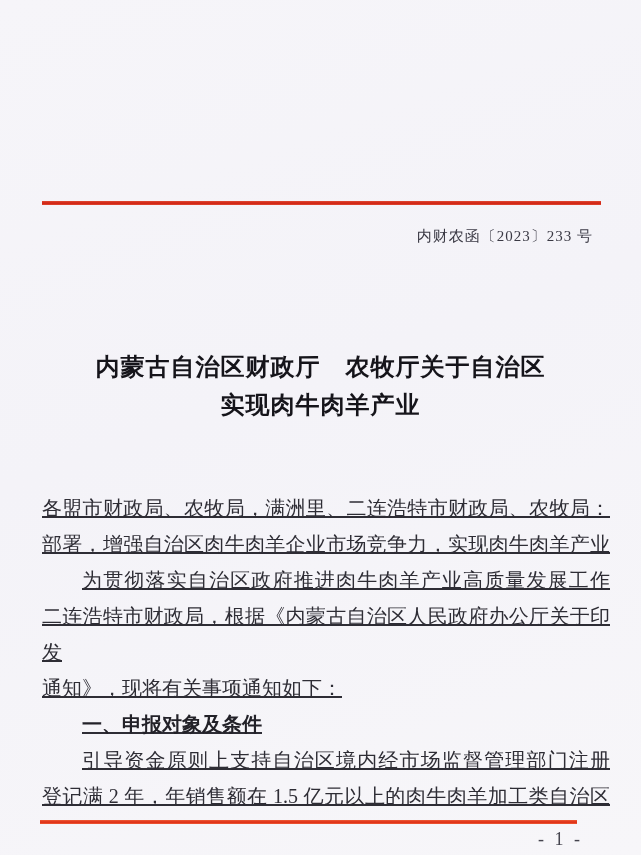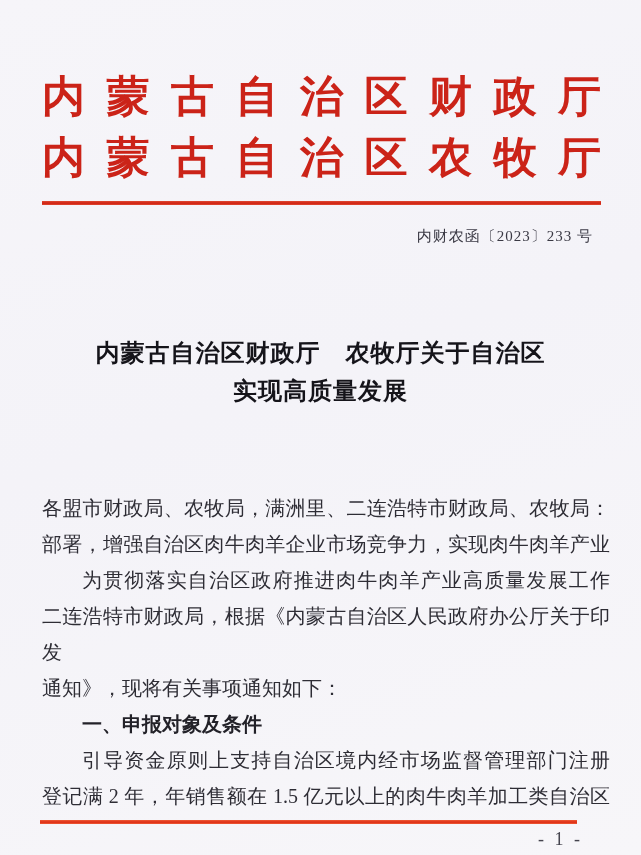--- a/index.html
+++ b/index.html
@@ -48,39 +48,40 @@
     left: 42px;
     width: 551px;
     text-align: right;
     font-size: 15px;
     color: #3a3944;
     letter-spacing: 1px;
   }
   
   .title {
     position: absolute;
-    top: 334px;
+    top: 348px;
     left: 30px;
     width: 581px;
     text-align: center;
     font-size: 24px;
     line-height: 38px;
     font-weight: bold;
     color: #15141a;
     letter-spacing: 1px;
   }
   
   .body-text {
     position: absolute;
     top: 490px;
     left: 42px;
     width: 568px;
     font-size: 20px;
     line-height: 36px;
     color: #2e2d35;
+    text-decoration: underline;
   }
   .bl { white-space: nowrap; }
   .just {
     text-align: justify;
     text-align-last: justify;
     white-space: normal;
   }
   .indent { text-indent: 40px; }
   .heading {
     font-family: "Liberation Sans", "DejaVu Sans", sans-serif;
@@ -103,32 +104,28 @@
     font-size: 18px;
     letter-spacing: 3px;
     color: #45444e;
   }
 </style>
 </head>
 <body>
 
 <div class="page">
 
-  <div class="org-header">
-    <div class="org-line">内蒙古自治区财政厅</div>
-    <div class="org-line">内蒙古自治区农牧厅</div>
-  </div>
 
   <div class="rule-top"></div>
 
   <div class="doc-no">内财农函〔2023〕233 号</div>
 
   <div class="title">
     <div>内蒙古自治区财政厅　农牧厅关于自治区</div>
-    <div>实现高质量发展</div>
+    <div>实现肉牛肉羊产业</div>
   </div>
 
   <div class="body-text">
     <div class="bl just">各盟市财政局、农牧局，满洲里、二连浩特市财政局、农牧局：</div>
     <div class="bl just">部署，增强自治区肉牛肉羊企业市场竞争力，实现肉牛肉羊产业</div>
     <div class="bl just indent">为贯彻落实自治区政府推进肉牛肉羊产业高质量发展工作</div>
     <div class="bl just">二连浩特市财政局，根据《内蒙古自治区人民政府办公厅关于印发</div>
     <div class="bl">通知》，现将有关事项通知如下：</div>
     <div class="bl heading indent">一、申报对象及条件</div>
     <div class="bl just indent">引导资金原则上支持自治区境内经市场监督管理部门注册</div>

